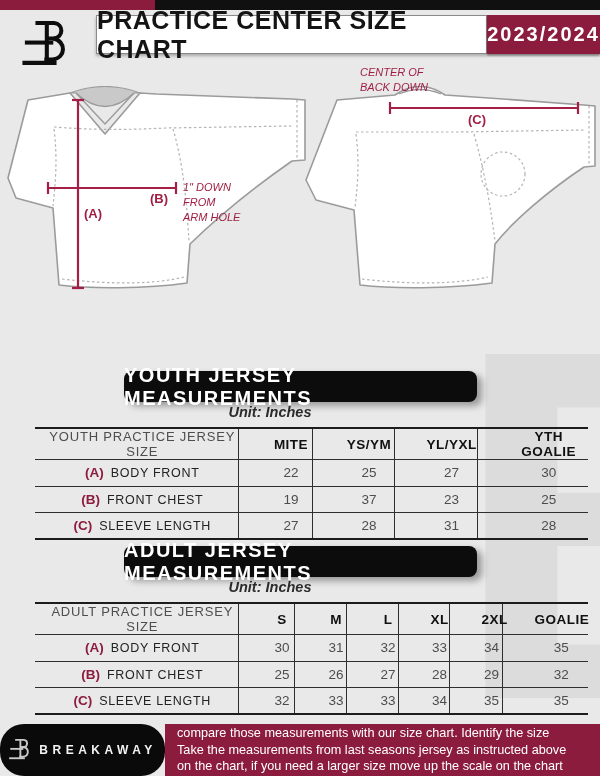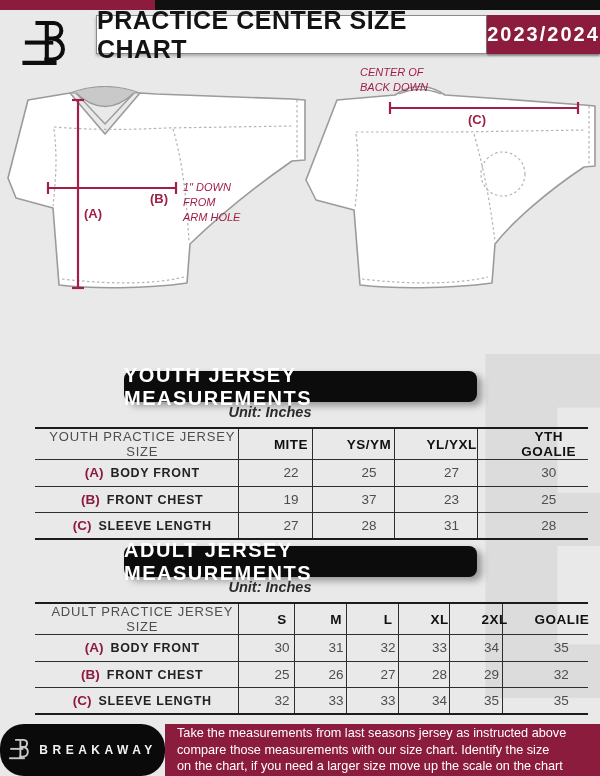--- a/index.html
+++ b/index.html
@@ -63,21 +63,21 @@
     background:transparent;
     padding-left:32px;
   }
   table.size tr:last-child td { border-bottom:none; }
   table.size th:not(.c1), table.size td:not(.c1) { border-left:1.8px solid #2e2e2e; }
   table.size th { height:31px; font-size:13.5px; font-weight:700; color:#101010; letter-spacing:.5px; }
   table.size td { height:26.5px; font-size:13.5px; color:#4d4d4d; }
   table.size .c1 { text-align:center; padding-left:12px; }
   table.size th.c1 { color:#4e4e4e; font-weight:400; font-size:13px; letter-spacing:.8px; }
   td.c1 .ltr { color:#8c1c3e; font-weight:800; font-size:13.5px; margin-right:7px; }
-  td.c1 .lbl { color:#222; font-weight:700; font-size:12.5px; letter-spacing:.7px; }
+  td.c1 .lbl { color:#222; font-weight:400; font-size:12.5px; letter-spacing:.7px; }
   
   .footer { position:absolute; left:0; top:724px; width:600px; height:52px; display:flex; z-index:1; }
   .footer .brand {
     width:165px; background:#0a0a0a; display:flex; align-items:center; justify-content:center; gap:7px;border-radius:24px;
   }
   .footer .brand svg { width:24px; height:30px; }
   .footer .brand .bname { color:#f2f2f2; font-size:12px; font-weight:700; letter-spacing:4.5px; }
   .footer .note {
     flex:1; background:#8c1c3e; color:#fff; padding:5px 12px 5px 12px;
     font-size:12.7px; line-height:16.6px; display:flex; flex-direction:column; justify-content:center;
@@ -279,19 +279,19 @@
           <path d="M33,10 V58"></path>
           <path d="M19,9 H42 C54,10 54,27 41,28 H32"></path>
           <path d="M6,33 H41"></path>
           <path d="M41,28 C57,31 57,52 40,54 H30"></path>
           <path d="M3,58 H45"></path>
         </g>
       </svg>
       <span class="bname">BREAKAWAY</span>
     </div>
     <div class="note">
+      <div>compare those measurements  with our size chart. Identify the size</div>
       <div>Take the measurements from last seasons jersey as instructed above</div>
-      <div>compare those measurements  with our size chart. Identify the size</div>
       <div>on the chart, if you need a larger size move up the scale on the chart</div>
     </div>
   </div>
 
 </div>
 
 </body></html>

